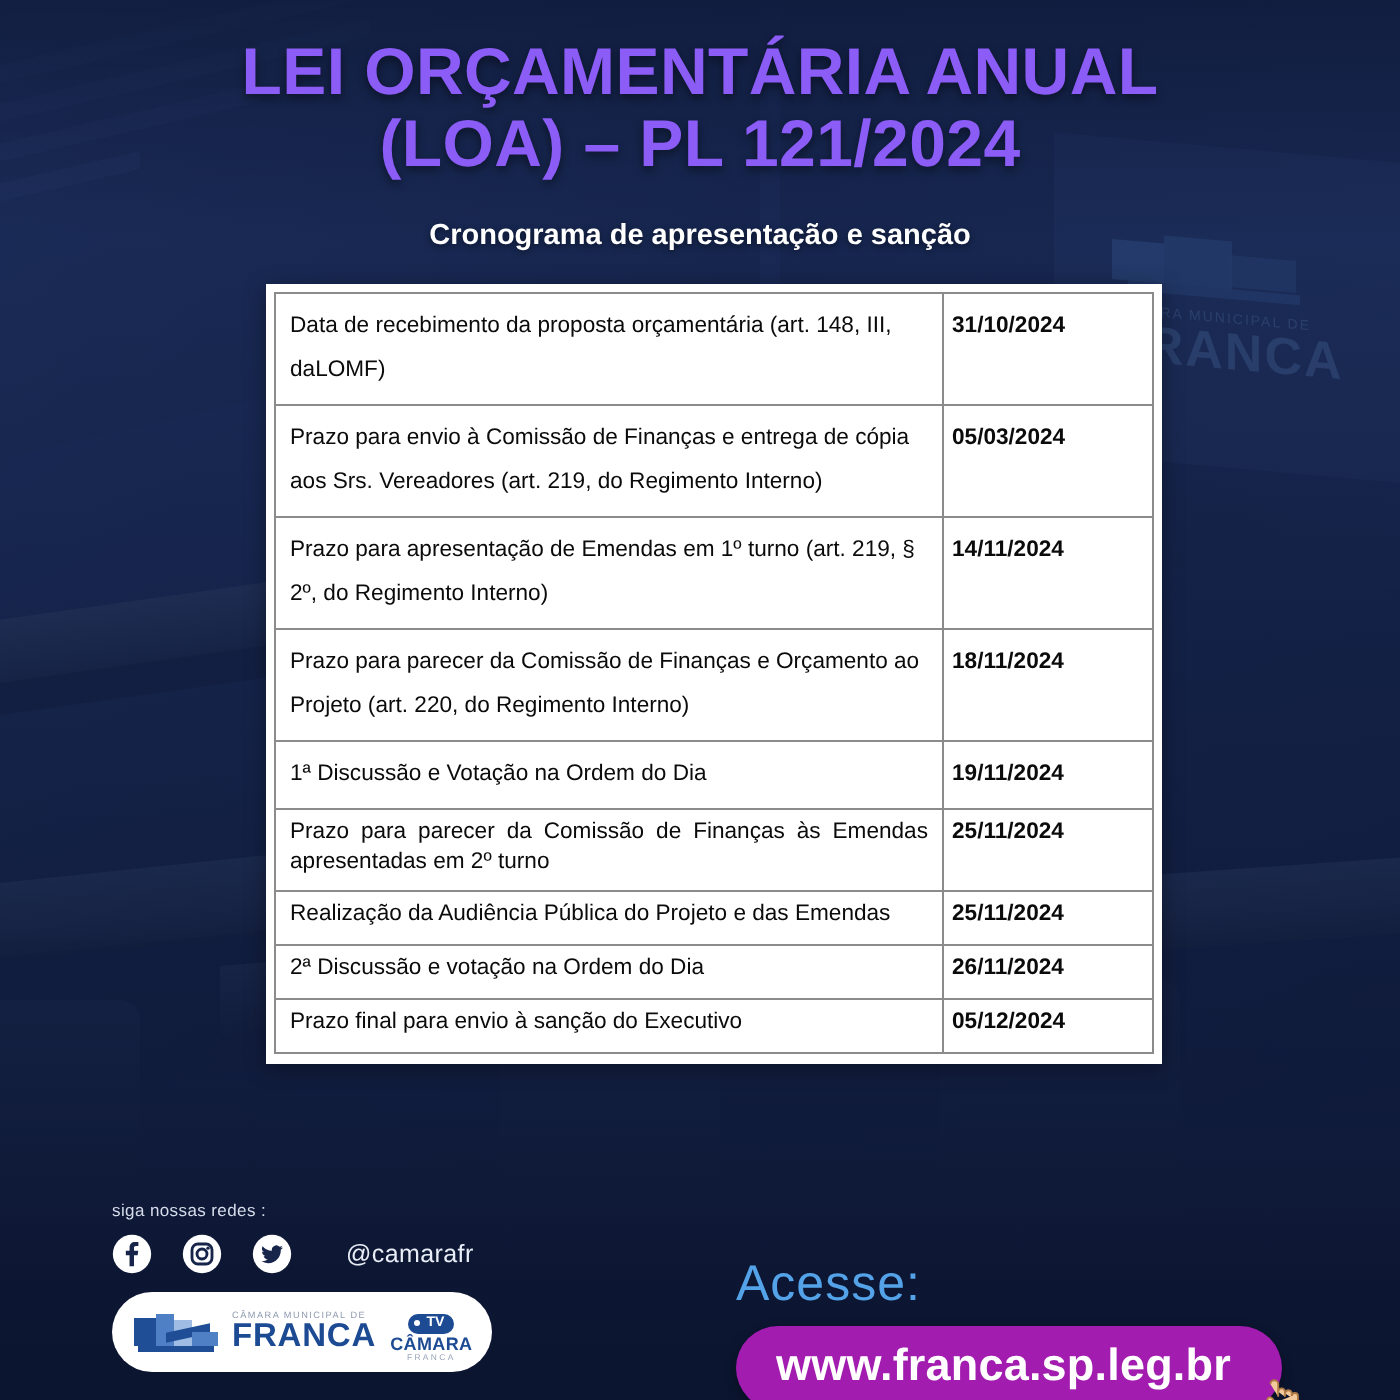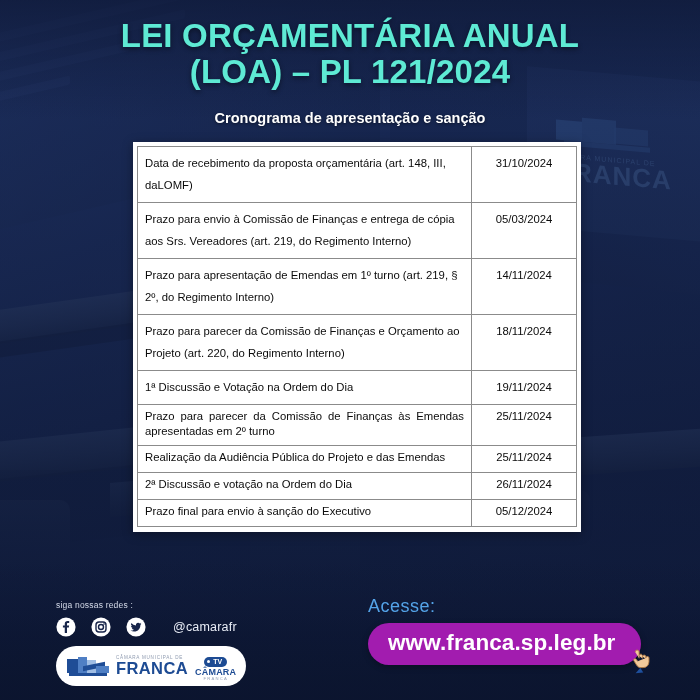--- a/index.html
+++ b/index.html
@@ -34,21 +34,21 @@
   .bg-chair{position:absolute;background:linear-gradient(180deg,#2a3a5e 0%,#1d2a49 100%);opacity:.85;border-radius:10px 10px 4px 4px;}
   .bg-floor{position:absolute;left:0;right:0;bottom:0;height:230px;
     background:linear-gradient(180deg,rgba(20,32,62,.2) 0%,#16244a 60%,#101c3b 100%);}
   .bg-tint{position:absolute;inset:0;background:linear-gradient(180deg,rgba(20,36,80,.55) 0%,rgba(16,28,62,.62) 50%,rgba(12,22,50,.75) 100%);}
   .bg-topdark{position:absolute;left:0;right:0;top:0;height:120px;background:linear-gradient(180deg,rgba(14,24,54,.72),rgba(14,24,54,0));}
   .bg-botdark{position:absolute;left:0;right:0;bottom:0;height:140px;background:linear-gradient(0deg,rgba(11,20,46,.88),rgba(11,20,46,0));}
 
   
   .header{position:absolute;left:0;right:0;top:18px;text-align:center;z-index:5;}
   .title{
-    color:#5eead4;font-weight:bold;font-size:33px;line-height:36px;
+    color:#8b5cf6;font-weight:bold;font-size:33px;line-height:36px;
     letter-spacing:.2px;text-shadow:0 2px 5px rgba(0,0,0,.45);
     padding:0 26px;
   }
   .subtitle{
     color:#ffffff;font-weight:bold;font-size:14.5px;margin-top:20px;
     text-shadow:0 1px 3px rgba(0,0,0,.5);
   }
 
   
   .card{
@@ -59,21 +59,21 @@
   table.sched{border-collapse:collapse;width:100%;table-layout:fixed;}
   table.sched td{
     border:1px solid #8b8b8b;
     font-size:11.3px;color:#0b0b0b;
     font-family:"Liberation Sans","DejaVu Sans",sans-serif;
     vertical-align:top;
   }
   td.desc{padding:5px 7px 6px 7px;line-height:1.95;}
   td.desc.tight{line-height:1.30;padding-top:4px;padding-bottom:7px;}
   td.desc.just{text-align:justify;text-align-last:left;}
-  td.date{width:96px;padding:5px 4px 6px 4px;text-align:center;line-height:1.95;white-space:nowrap;}
+  td.date{width:96px;padding:5px 4px 6px 4px;text-align:left;line-height:1.95;white-space:nowrap;font-weight:bold;}
   td.date.tight{line-height:1.30;padding-top:4px;}
 
   
   .foot-left{position:absolute;left:56px;top:600px;z-index:7;}
   .siga{color:#d6dcea;font-size:8.5px;letter-spacing:.2px;}
   .socials{display:flex;align-items:center;gap:15px;margin-top:7px;}
   .sicon{width:20px;height:20px;display:block;}
   .handle{color:#e9edf6;font-size:12.5px;margin-left:12px;letter-spacing:.2px;}
 
   .logo-pill{
@@ -90,21 +90,21 @@
   .lp-big{font-size:16.5px;font-weight:bold;color:#1d4b93;letter-spacing:.4px;line-height:1;}
   .lp-tv{margin-left:auto;text-align:center;line-height:1;}
   .tvbadge{display:inline-block;background:#1d4b93;color:#fff;font-size:7px;font-weight:bold;
     border-radius:7px;padding:1px 5px 1.5px 9px;position:relative;}
   .tvbadge:before{content:"";position:absolute;left:2.5px;top:2.5px;width:3.5px;height:3.5px;border-radius:50%;background:#fff;}
   .lp-camara{font-size:9px;font-weight:bold;color:#1d4b93;letter-spacing:.2px;margin-top:1px;}
   .lp-franca{font-size:4.2px;color:#98a4b8;letter-spacing:1.2px;}
 
   
   .foot-right{position:absolute;left:368px;top:596px;z-index:7;}
-  .acesse{color:#54a3e8;font-size:18px;letter-spacing:.5px;}
+  .acesse{color:#54a3e8;font-size:25px;letter-spacing:.5px;margin-top:32px;}
   .url-wrap{position:relative;margin-top:6px;}
   .url-pill{
     display:inline-block;background:#a21caf;border-radius:22px;
     color:#ffffff;font-weight:bold;font-size:22.5px;letter-spacing:.1px;
     padding:7px 26px 9px 20px;box-shadow:0 2px 6px rgba(0,0,0,.3);
   }
   .hand{position:absolute;right:-18px;bottom:-10px;width:34px;height:34px;}
 </style>
 </head>
 <body>

